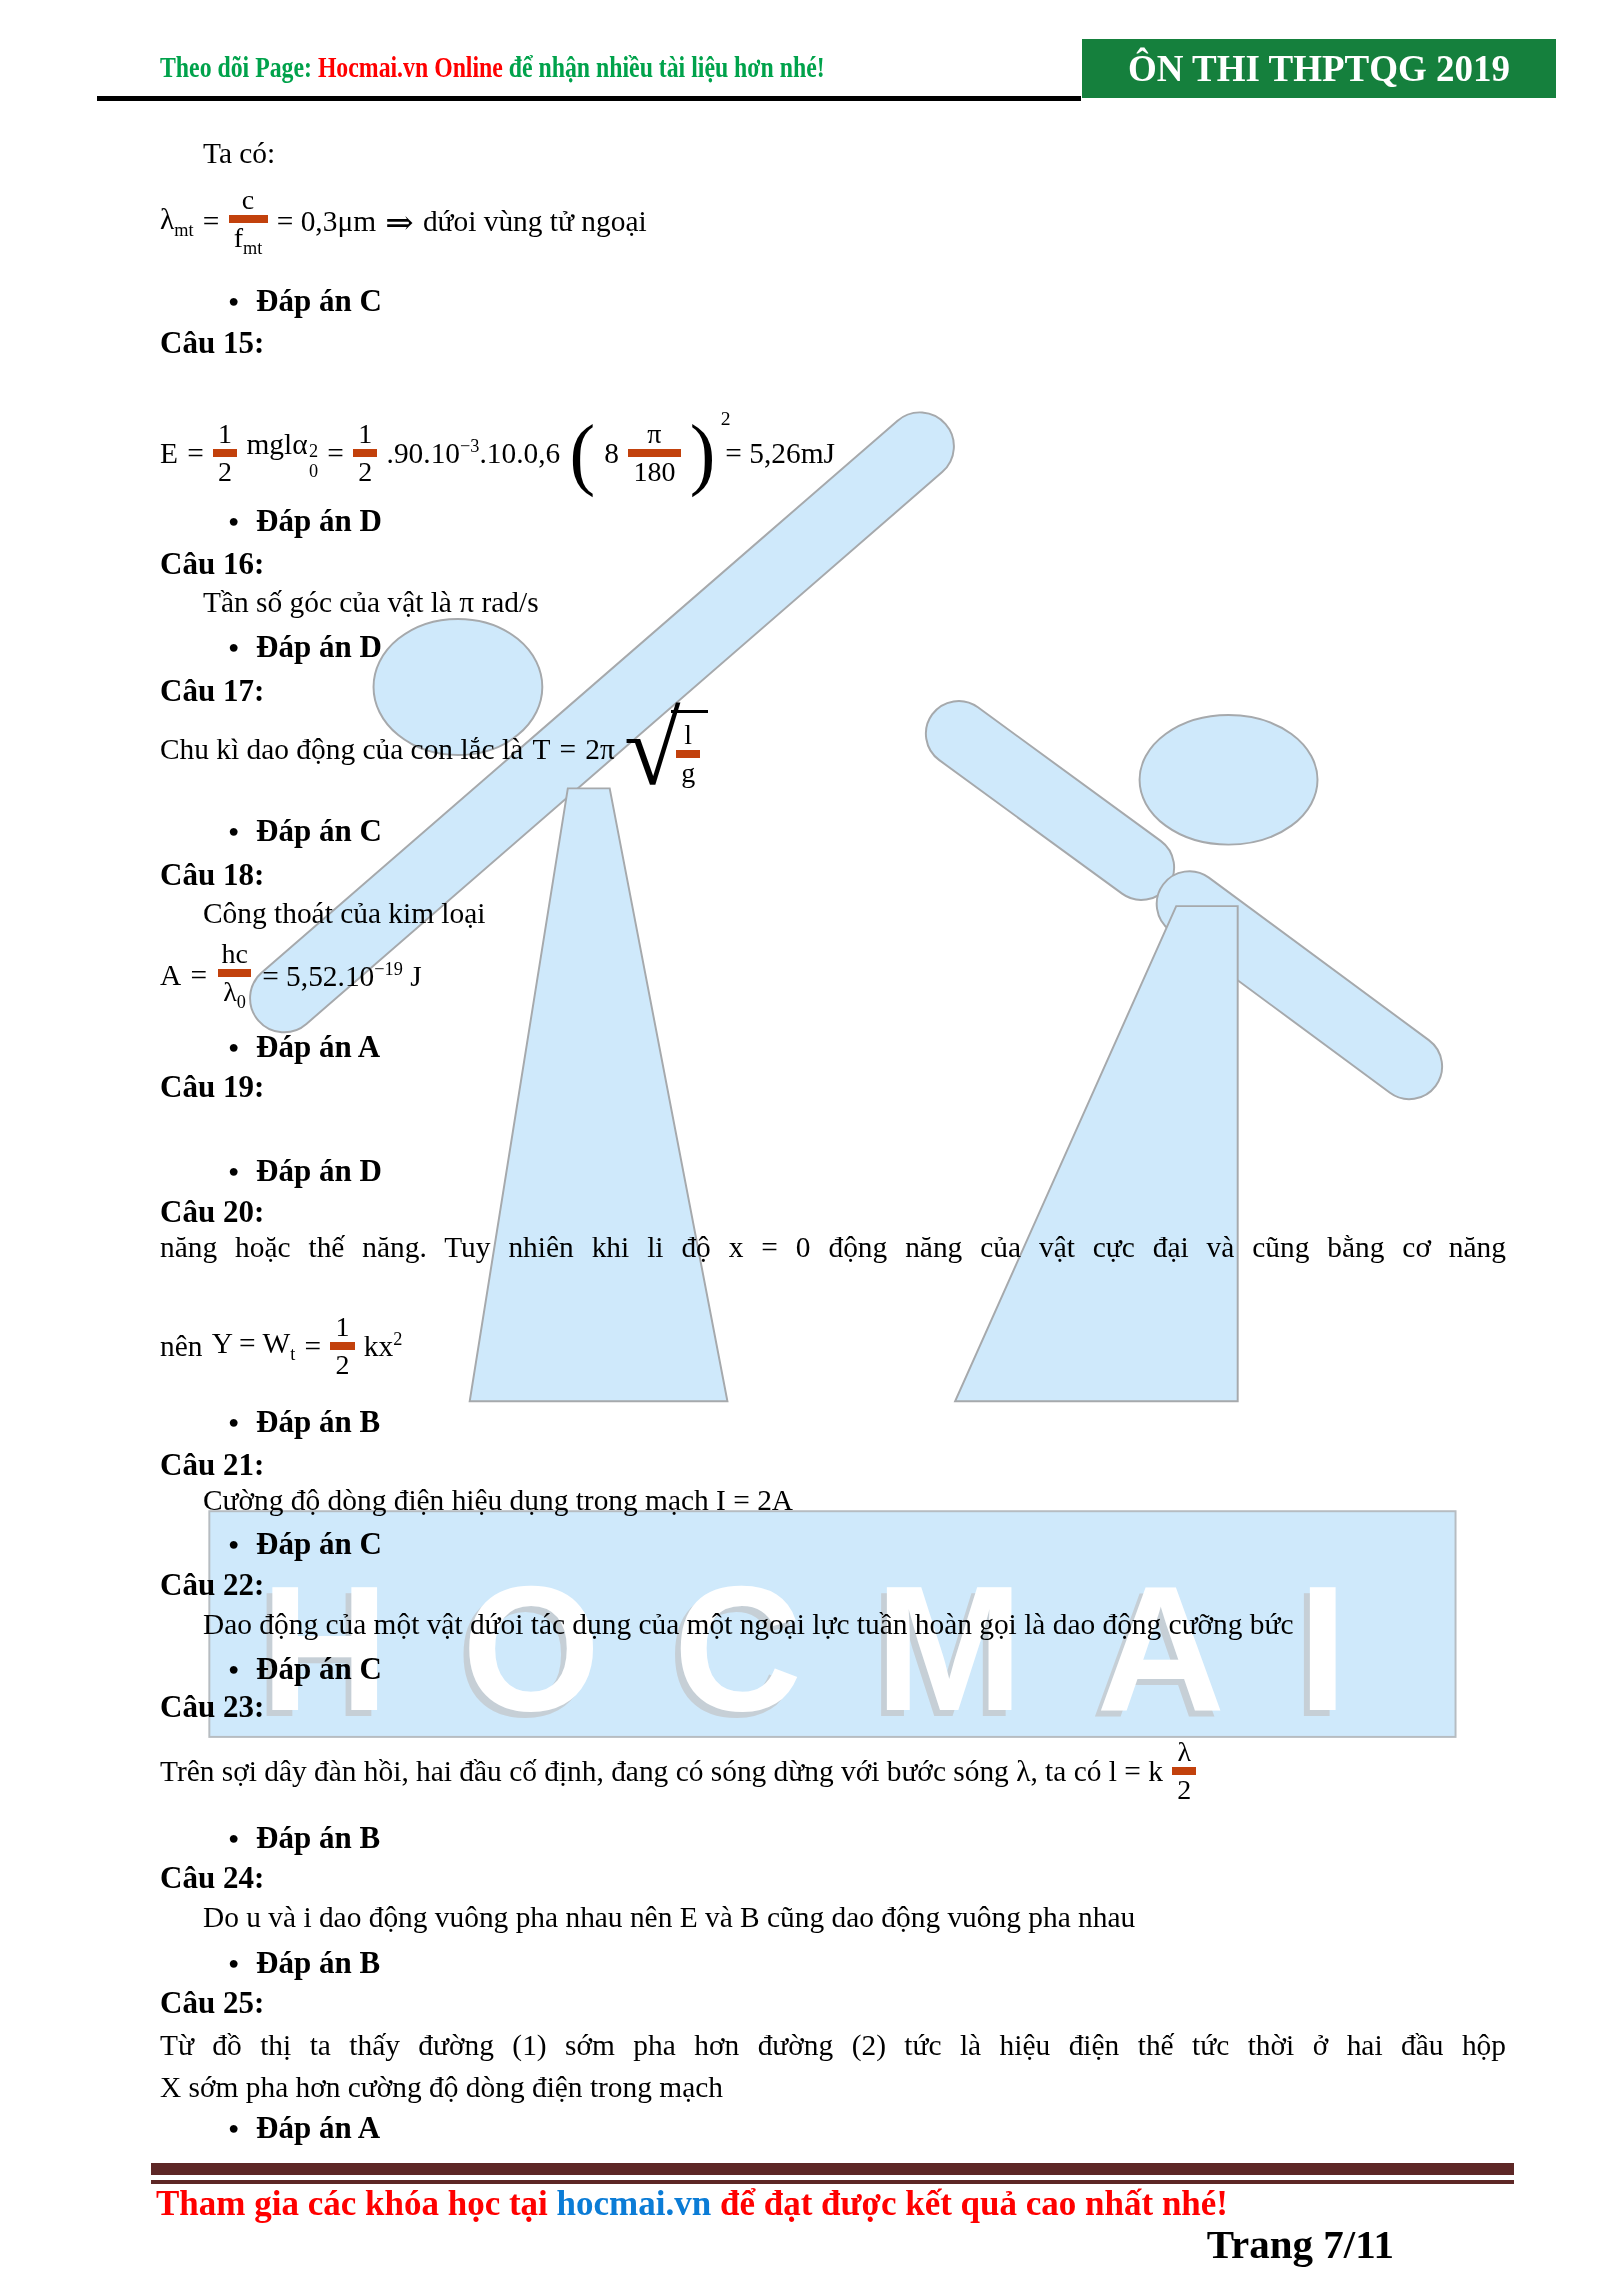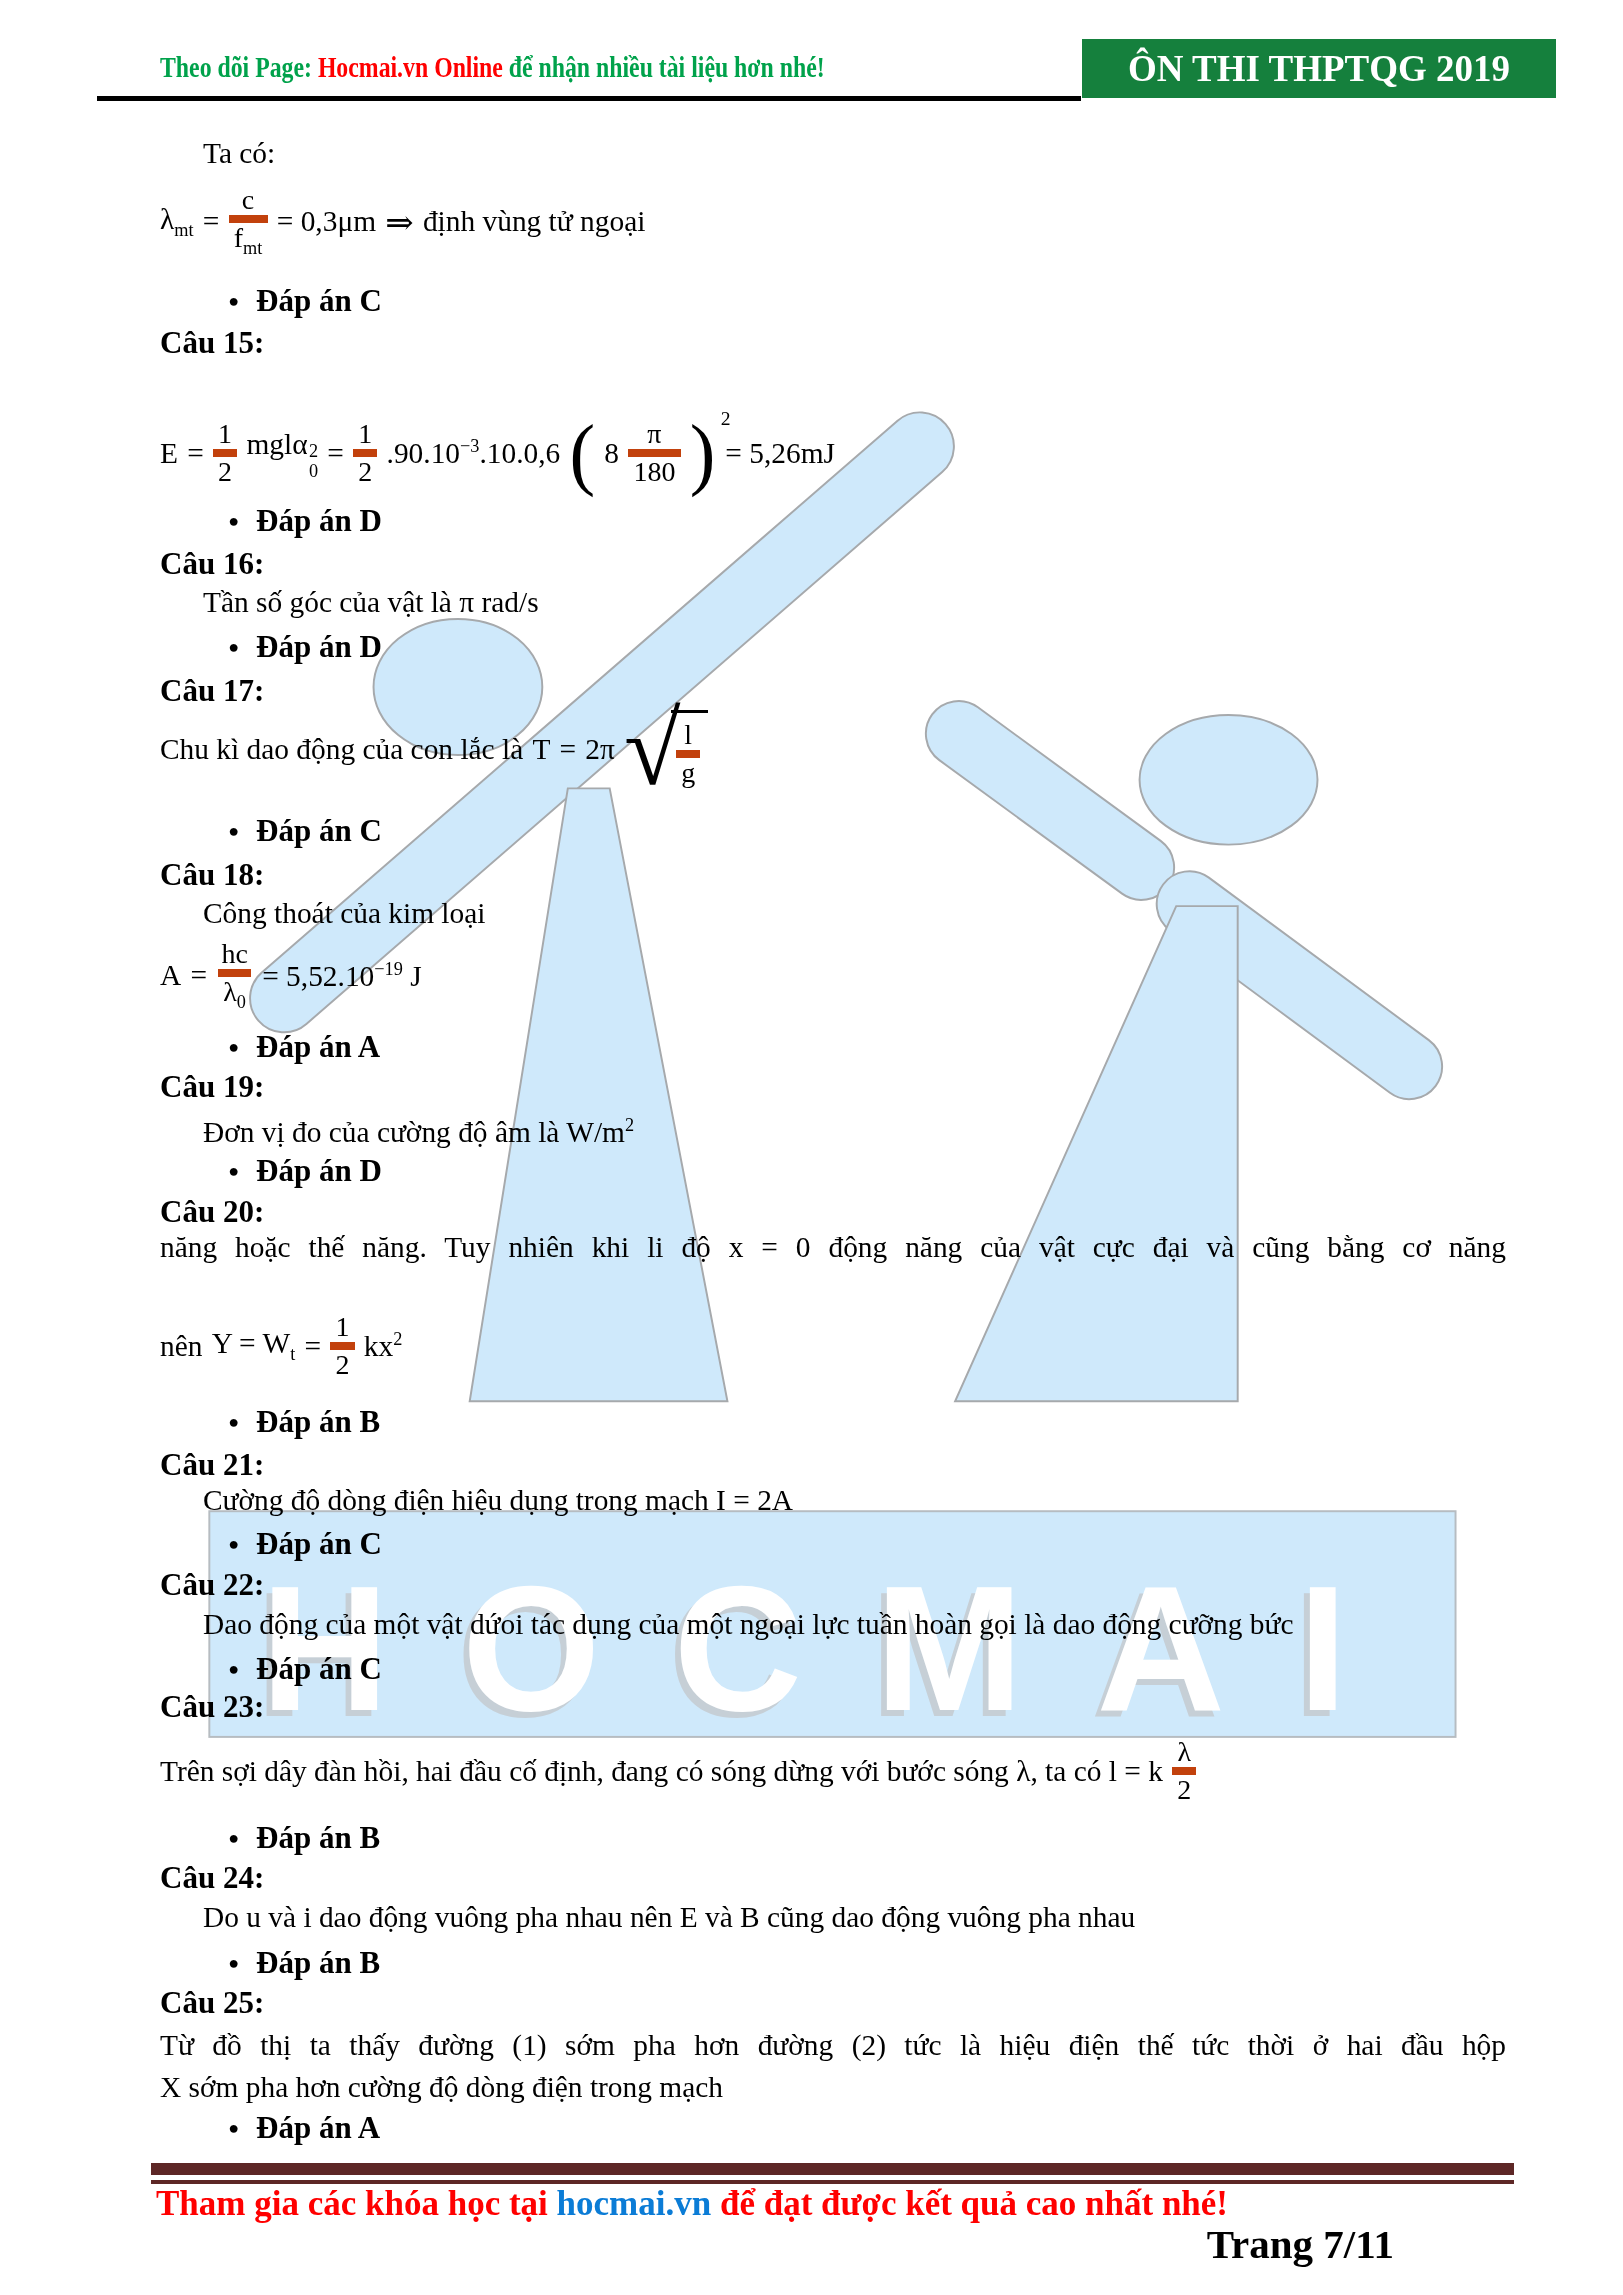--- a/index.html
+++ b/index.html
@@ -93,21 +93,21 @@
 
   <div class="blk fline" style="top:185px">
     <span><span>λ</span><sub class="m">mt</sub></span>
     <span>=</span>
     <span class="frac">
       <span class="fr-n">c</span>
       <span class="fr-d"><span>f</span><sub class="m">mt</sub></span>
     </span>
     <span>= 0,3μm</span>
     <span style="font-size:34px">⇒</span>
-    <span>định vùng tử ngoại</span>
+    <span>dứoi vùng tử ngoại</span>
   </div>
   <div class="ans" style="top:283px">
     <span class="dot">●</span>
     <span>Đáp án C</span>
   </div>
 
   <div class="blk cau" style="top:323px">Câu 15:</div>
   <div class="blk fline" style="top:419px">
     <span>E</span>
     <span>=</span>
@@ -178,21 +178,20 @@
       <span class="fr-d"><span>λ</span><sub class="m">0</sub></span>
     </span>
     <span><span>= 5,52.10</span><sup class="m">−19</sup> <span>J</span></span>
   </div>
   <div class="ans" style="top:1029px">
     <span class="dot">●</span>
     <span>Đáp án A</span>
   </div>
 
   <div class="blk cau" style="top:1067px">Câu 19:</div>
-  <div class="blk txt" style="top:1106px"><span>Đơn vị đo của cường độ âm là W/m</span><sup class="m">2</sup></div>
   <div class="ans" style="top:1153px">
     <span class="dot">●</span>
     <span>Đáp án D</span>
   </div>
 
   <div class="blk cau" style="top:1192px">Câu 20:</div>
   <div class="blk para" style="top:1226px">
     <div class="jline">năng hoặc thế năng. Tuy nhiên khi li độ x = 0 động năng của vật cực đại và cũng bằng cơ năng</div>
   </div>
   <div class="blk fline" style="top:1312px">

